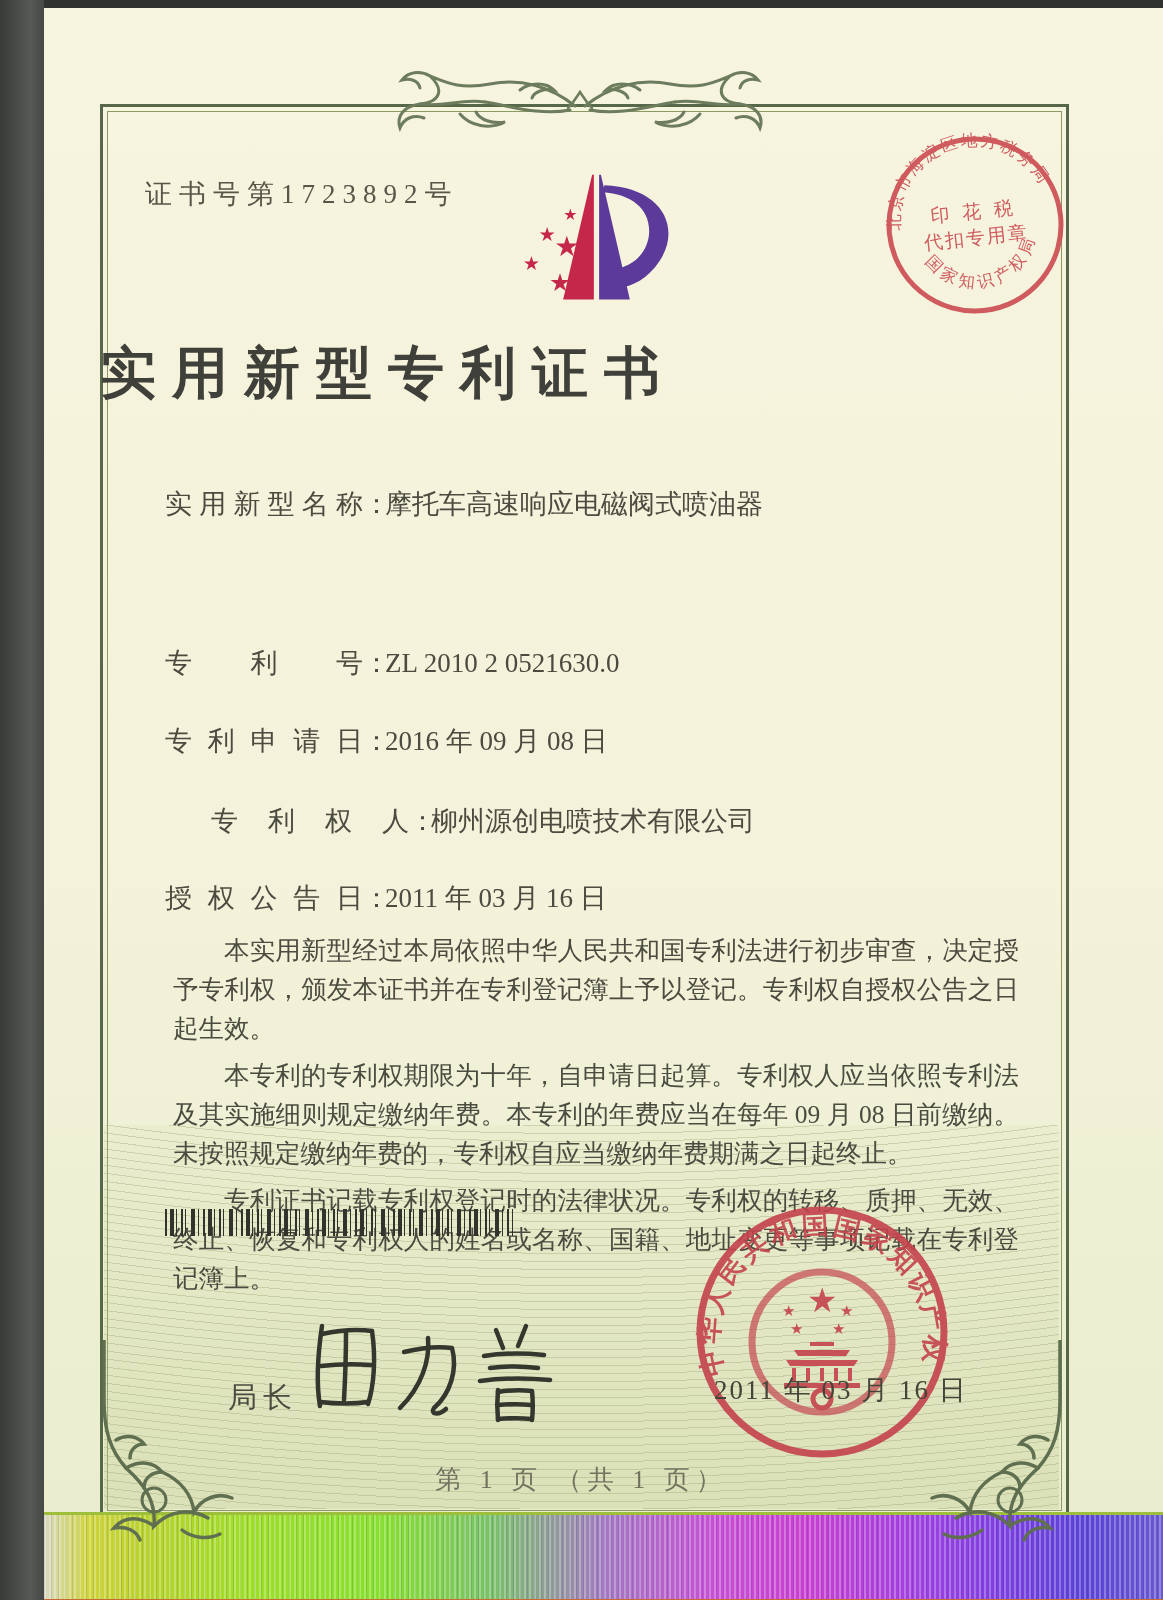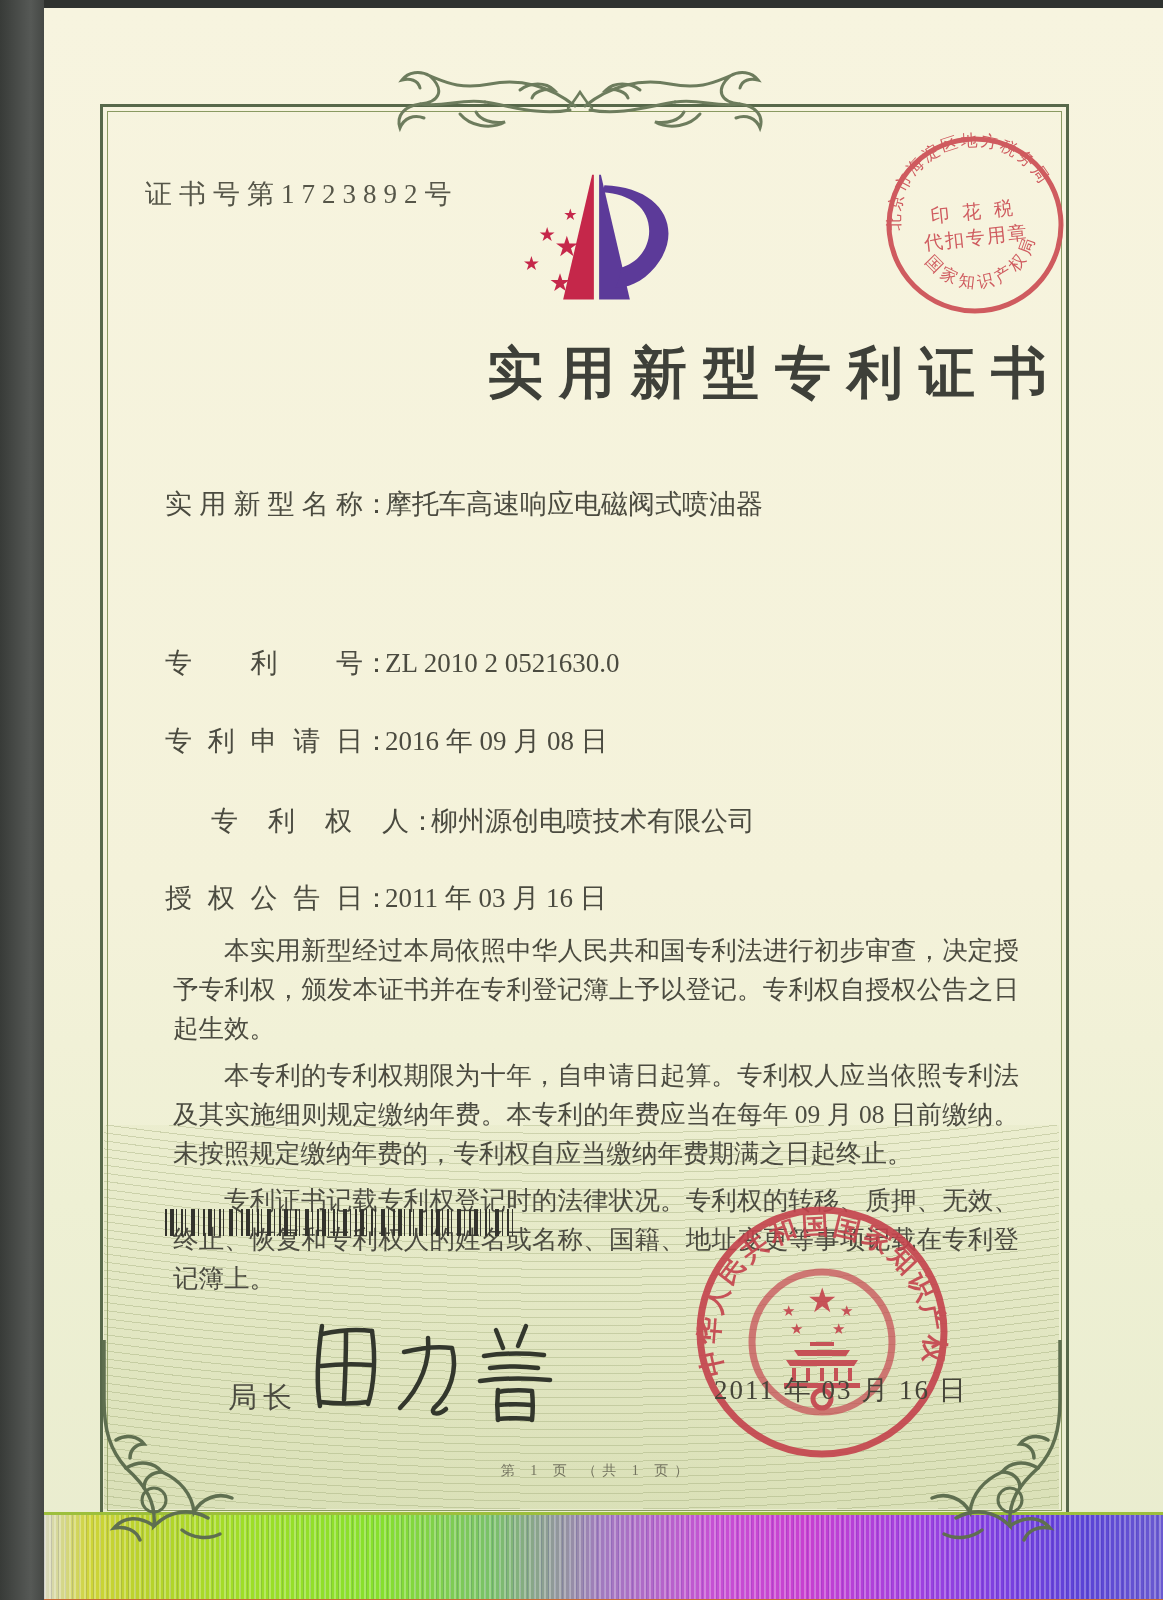--- a/index.html
+++ b/index.html
@@ -18,21 +18,21 @@
   #frame-inner{position:absolute;left:4px;top:4px;right:4px;bottom:4px;border:1.5px solid #8a9a62;}
   
   #guilloche{position:absolute;left:104px;top:1125px;width:955px;height:384px;
       background:
         repeating-radial-gradient(circle at 50% -900%, rgba(143,156,102,.33) 0 1px, rgba(0,0,0,0) 1px 8px),
         linear-gradient(180deg, rgba(205,214,160,.12), rgba(189,201,140,.35));}
   .abs{position:absolute;}
   
   #cert-no{left:145px;top:176px;font-size:27px;letter-spacing:7px;color:#565649;}
   
-  #title{left:100px;top:336px;width:963px;text-align:right;font-size:56px;
+  #title{left:100px;top:336px;width:963px;text-align:left;font-size:56px;
       letter-spacing:16px;color:#3e4039;font-weight:600;}
   
   .frow{left:165px;font-size:27px;color:#4b4b40;white-space:nowrap;}
   .flabel{display:inline-block;width:198px;text-align:justify;text-align-last:justify;vertical-align:top;}
   .fcolon{display:inline-block;width:22px;}
   
   #paras{left:165px;top:923px;width:862px;font-size:25.5px;line-height:39px;
       color:#4b4b40;text-align:justify;}
   #paras p{margin:8px;text-indent:2em;}
   
@@ -44,22 +44,22 @@
         #33332d 11px 12px, rgba(0,0,0,0) 12px 16px,
         #33332d 16px 18px, rgba(0,0,0,0) 18px 20px,
         #33332d 20px 21px, rgba(0,0,0,0) 21px 26px,
         #33332d 26px 30px, rgba(0,0,0,0) 30px 33px,
         #33332d 33px 34px, rgba(0,0,0,0) 34px 38px);}
   
   #director{left:228px;top:1378px;font-size:29px;color:#4b4b40;letter-spacing:6px;text-align:center;}
   
   #seal-date{left:714px;top:1372px;font-size:27px;color:#454539;letter-spacing:2px;z-index:7;}
   
-  #footer{left:100px;top:1462px;width:963px;text-align:center;font-size:14px;
-      color:#73735f;letter-spacing:6px;padding-left:16px;}
+  #footer{left:100px;top:1462px;width:963px;text-align:center;font-size:26px;
+      color:#73735f;letter-spacing:6px;}
   
   #rainbow{position:absolute;left:44px;top:1512px;width:1119px;height:88px;z-index:4;
       border-top:3px solid #9dbf3c;box-shadow:0 -4px 0 #c96a35 inset;
       background:
         repeating-linear-gradient(90deg, rgba(255,255,255,.28) 0 2px, rgba(0,0,0,0) 2px 5px),
         repeating-linear-gradient(90deg, rgba(30,30,140,.12) 0 1px, rgba(0,0,0,0) 1px 7px),
         linear-gradient(90deg,
           #d9d9c2 0%, #cfd438 4%, #b8d22a 9%, #9ede26 18%, #86e02c 30%,
           #79c168 40%, #a279c0 50%, #c74fd4 60%, #c83fd0 68%,
           #a040e0 78%, #7a3fe0 86%, #5a43d6 93%, #6a5ad0 100%);}

